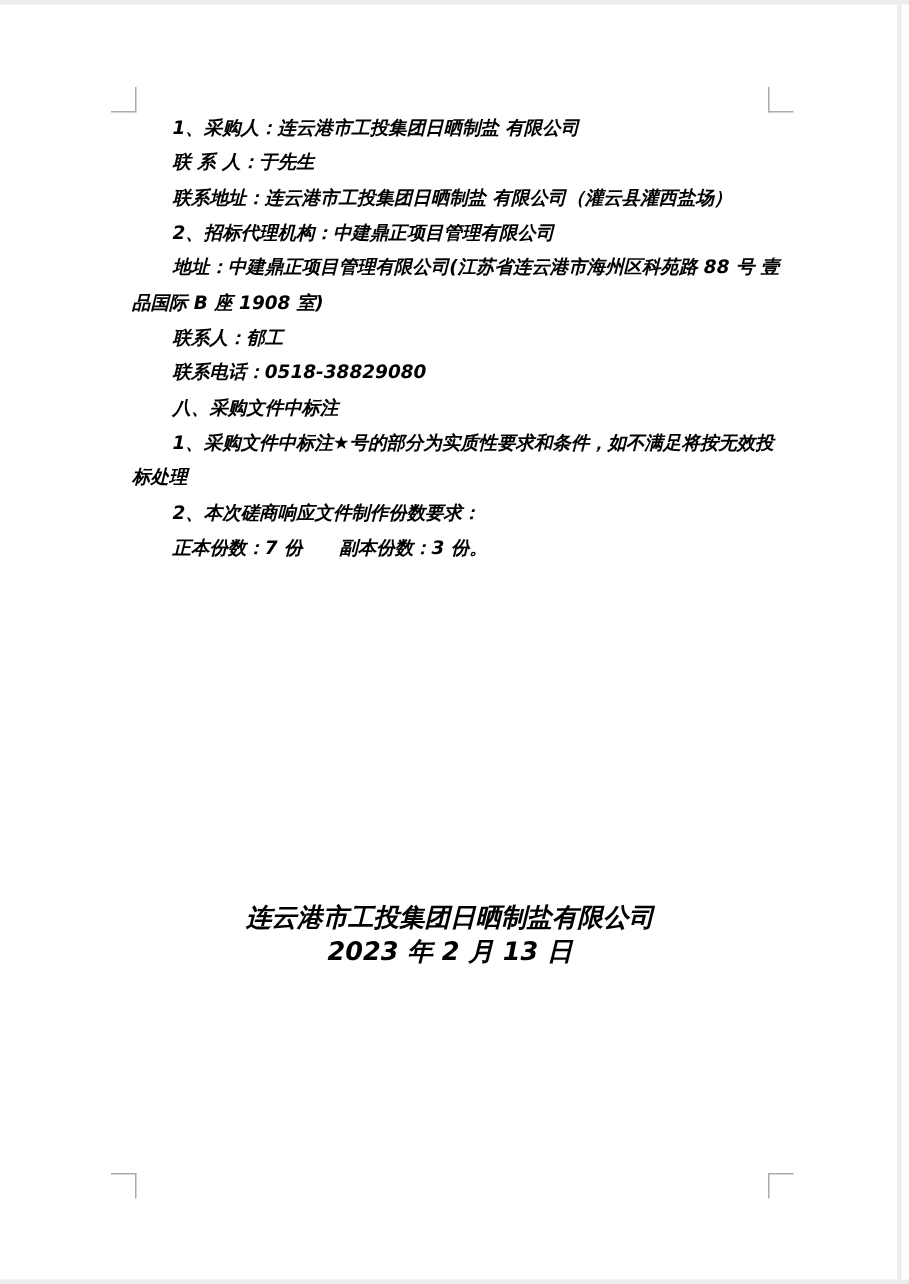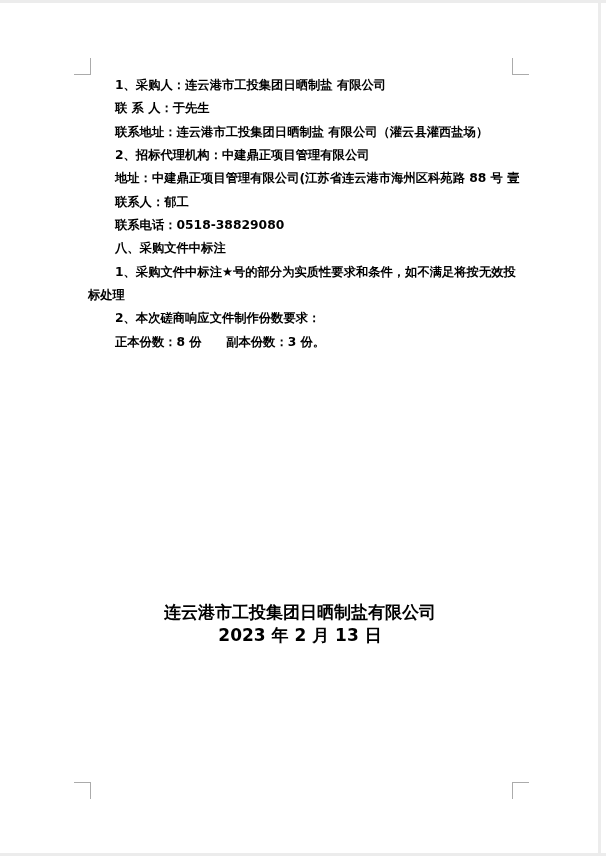--- a/index.html
+++ b/index.html
@@ -34,21 +34,21 @@
     position: absolute;
     left: 88px;
     top: 74px;
     width: 424px;
     color: var(--ink);
     font-size: 12.3px;
     font-weight: bold;
     line-height: 23.35px;
     white-space: nowrap;
   }
-  .line { height: 23.35px; }
+  .line { height: 23.35px; font-style: italic; }
   .line.indent { padding-left: 27px; }
 
   .signature {
     position: absolute;
     left: 88px;
     top: 601px;
     width: 424px;
     text-align: center;
     color: var(--ink);
     font-size: 17px;
@@ -70,27 +70,28 @@
   <div class="cropmark cm-tr"></div>
   <div class="cropmark cm-bl"></div>
   <div class="cropmark cm-br"></div>
 
   <div class="doc-body">
     <div class="line indent">1、采购人：连云港市工投集团日晒制盐 有限公司</div>
     <div class="line indent">联 系 人：于先生</div>
     <div class="line indent">联系地址：连云港市工投集团日晒制盐 有限公司（灌云县灌西盐场）</div>
     <div class="line indent">2、招标代理机构：中建鼎正项目管理有限公司</div>
     <div class="line indent">地址：中建鼎正项目管理有限公司(江苏省连云港市海州区科苑路 88 号 壹</div>
+    <div class="line">品国际 B 座 1908 室)</div>
     <div class="line indent">联系人：郁工</div>
     <div class="line indent">联系电话：0518-38829080</div>
     <div class="line indent">八、采购文件中标注</div>
     <div class="line indent">1、采购文件中标注★号的部分为实质性要求和条件，如不满足将按无效投</div>
     <div class="line">标处理</div>
     <div class="line indent">2、本次磋商响应文件制作份数要求：</div>
-    <div class="line indent">正本份数：8 份　　副本份数：3 份。</div>
+    <div class="line indent">正本份数：7 份　　副本份数：3 份。</div>
   </div>
 
   <div class="signature">
     <div class="line">连云港市工投集团日晒制盐有限公司</div>
     <div class="line">2023 年 2 月 13 日</div>
   </div>
 
 </div>
 
 </body></html>

